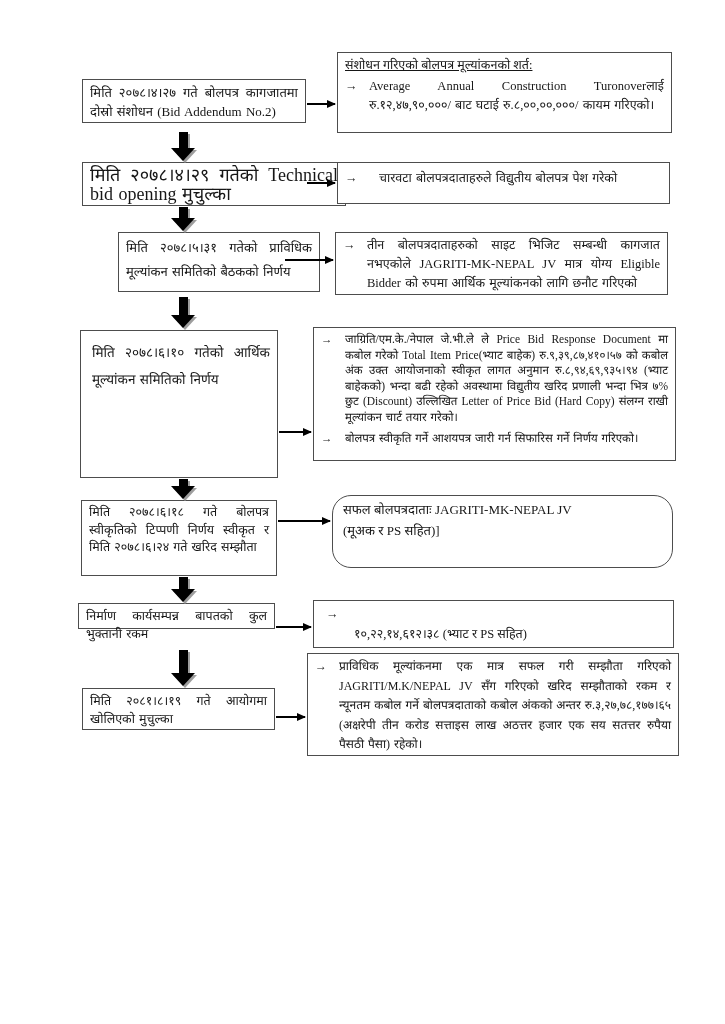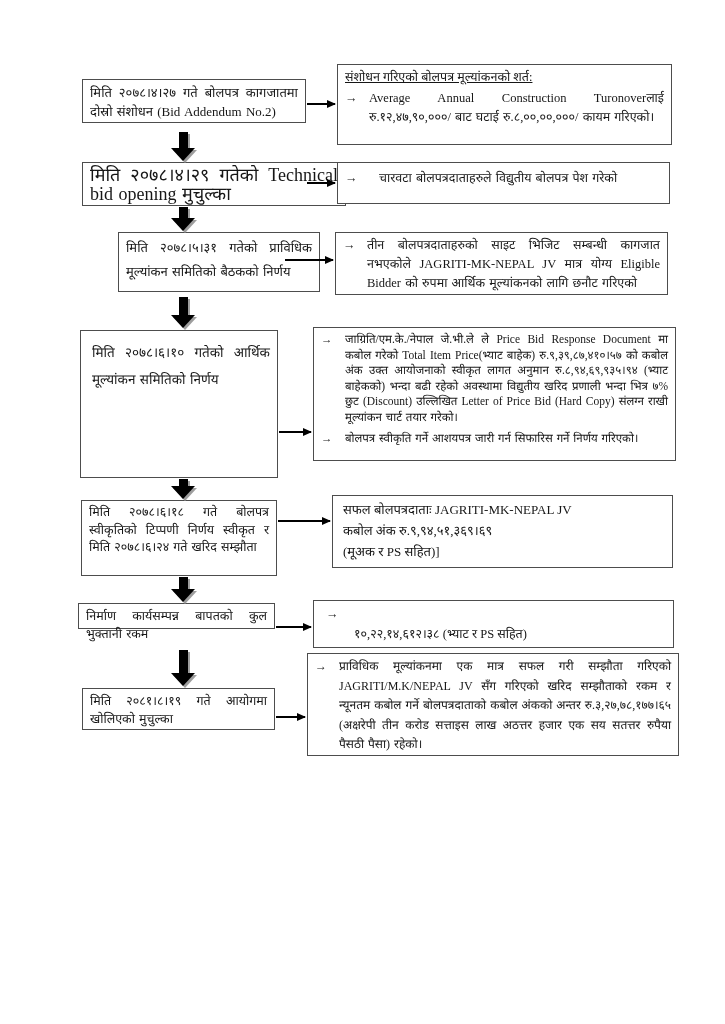--- a/index.html
+++ b/index.html
@@ -100,21 +100,21 @@
   </div>
 
   <div class="box" style="left:78px;top:603px;width:197px;height:26px;font-size:12.5px;line-height:18px;">
     <div class="btxt">निर्माण कार्यसम्पन्न बापतको कुल भुक्तानी रकम</div>
   </div>
 
   <div class="box" style="left:82px;top:688px;width:193px;height:42px;font-size:12.5px;line-height:18px;">
     <div class="btxt">मिति २०८१।८।१९ गते आयोगमा खोलिएको मुचुल्का</div>
   </div>
 
-  <div class="box" style="left:337px;top:64px;width:335px;height:81px;font-size:12.5px;line-height:19px;">
+  <div class="box" style="left:337px;top:52px;width:335px;height:81px;font-size:12.5px;line-height:19px;">
     <div class="boxtitle">संशोधन गरिएको बोलपत्र मूल्यांकनको शर्त:</div>
     <div class="bullet-row">
       <span class="marker">→</span>
       <span class="bullet-text">Average Annual Construction Turonoverलाई रु.१२,४७,९०,०००/ बाट घटाई रु.८,००,००,०००/ कायम गरिएको।</span>
     </div>
   </div>
 
   <div class="box" style="left:337px;top:162px;width:333px;height:42px;font-size:12.5px;line-height:19px;padding-top:6px;">
     <div class="bullet-row">
       <span class="marker" style="flex-basis:34px;">→</span>
@@ -133,23 +133,22 @@
     <div class="bullet-row">
       <span class="marker">→</span>
       <span class="bullet-text">जाग्रिति/एम.के./नेपाल जे.भी.ले ले Price Bid Response Document मा कबोल गरेको Total Item Price(भ्याट बाहेक) रु.९,३९,८७,४१०।५७ को कबोल अंक उक्त आयोजनाको स्वीकृत लागत अनुमान रु.८,९४,६९,९३५।९४ (भ्याट बाहेकको) भन्दा बढी रहेको अवस्थामा विद्युतीय खरिद प्रणाली भन्दा भित्र ७% छुट (Discount) उल्लिखित Letter of Price Bid (Hard Copy) संलग्न राखी मूल्यांकन चार्ट तयार गरेको।</span>
     </div>
     <div class="bullet-row" style="margin-top:6px;">
       <span class="marker">→</span>
       <span class="bullet-text">बोलपत्र स्वीकृति गर्ने आशयपत्र जारी गर्न सिफारिस गर्ने निर्णय गरिएको।</span>
     </div>
   </div>
 
-  <div class="box" style="left:332px;top:495px;width:341px;height:73px;font-size:13px;line-height:21px;padding-left:10px;">
+  <div class="box" style="left:332px;top:495px;width:341px;height:73px;font-size:13px;line-height:21px;padding-left:10px;border-radius:19px;">
     <div class="plainline">सफल बोलपत्रदाताः JAGRITI-MK-NEPAL JV</div>
-    <div class="plainline">कबोल अंक रु.९,९४,५१,३६९।६९</div>
     <div class="plainline">(मूअक र PS सहित)]</div>
   </div>
 
   <div class="box" style="left:313px;top:600px;width:361px;height:48px;font-size:12.5px;line-height:20px;padding-left:12px;">
     <div>→</div>
     <div class="plainline" style="padding-left:28px;">१०,२२,१४,६१२।३८ (भ्याट र PS सहित)</div>
   </div>
 
   <div class="box" style="left:307px;top:653px;width:372px;height:103px;font-size:12px;line-height:19.5px;">
     <div class="bullet-row">

